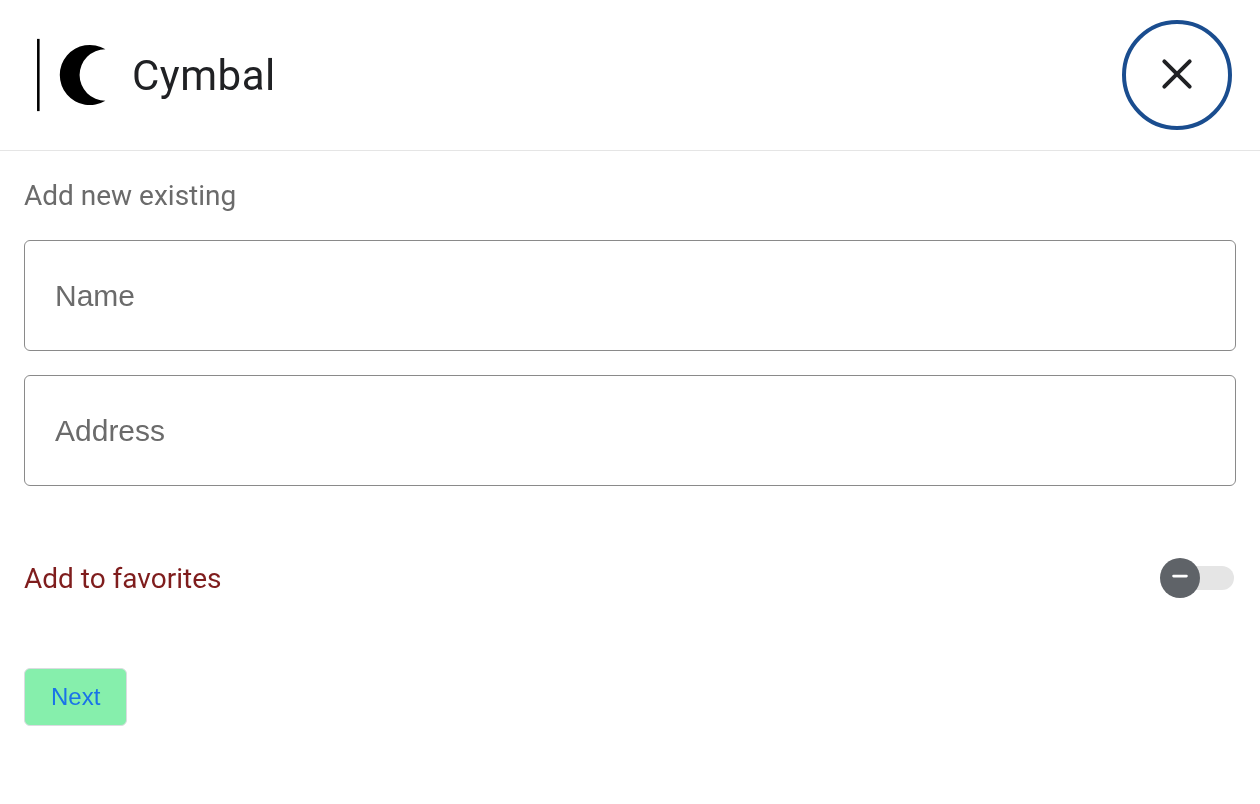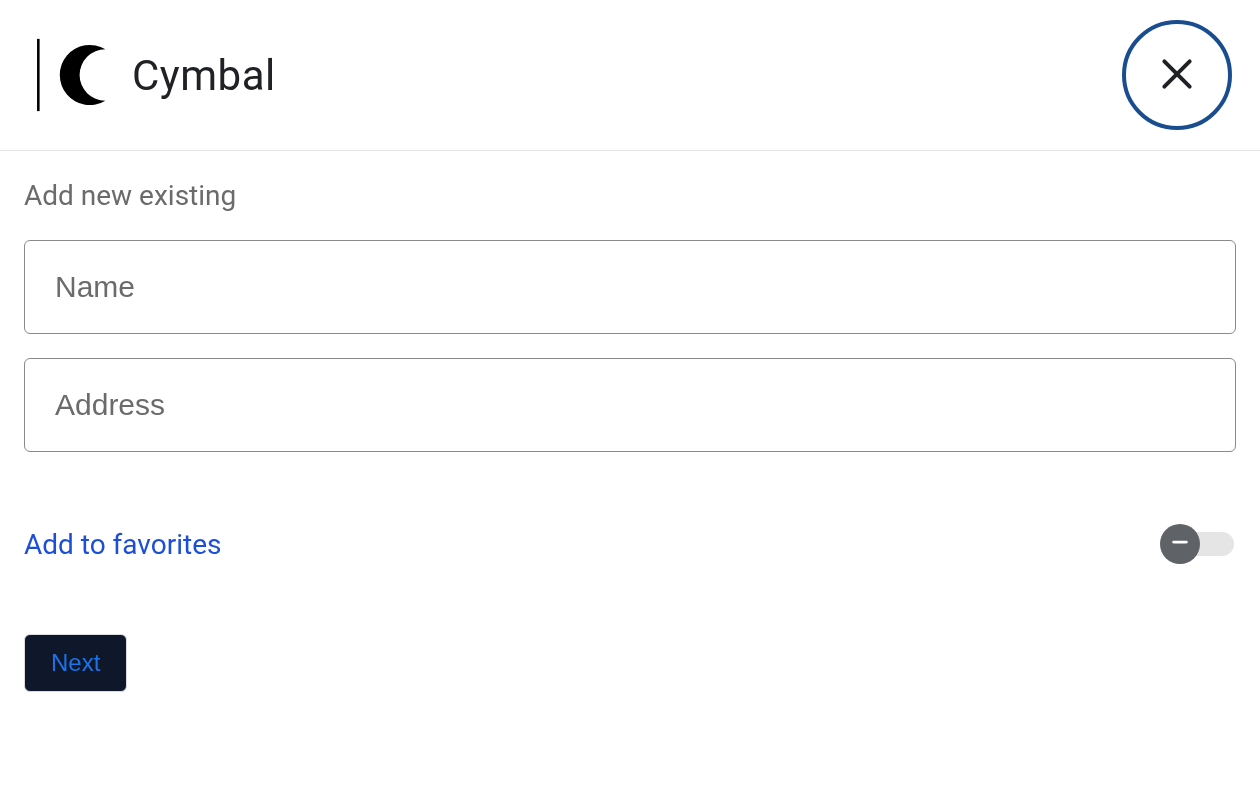--- a/index.html
+++ b/index.html
@@ -59,21 +59,21 @@
       padding: 28px 24px;
     }
     .section-title {
       font-size: 28px;
       color: #6b6b6b;
       font-weight: 400;
       margin-bottom: 28px;
     }
     .input-field {
       width: 100%;
-      height: 94px;
+      height: 111px;
       border: 1px solid #8a8a8a;
       border-radius: 6px;
       font-size: 30px;
       color: #202124;
       padding: 0 30px;
       margin-bottom: 24px;
       outline: none;
       background: #ffffff;
     }
     .input-field::placeholder {
@@ -81,21 +81,21 @@
     }
     .toggle-row {
       display: flex;
       align-items: center;
       justify-content: space-between;
       margin-top: 48px;
       margin-bottom: 48px;
     }
     .toggle-label {
       font-size: 28px;
-      color: #1d4ed8;
+      color: #7f1d1d;
       font-weight: 400;
       text-align: right;
     }
     .toggle {
       position: relative;
       width: 72px;
       height: 40px;
       cursor: pointer;
     }
     .toggle-track {
@@ -131,21 +131,21 @@
     .toggle-on .toggle-knob {
       right: -4px;
       background: #1a73e8;
     }
     .toggle-knob svg {
       width: 22px;
       height: 22px;
     }
     .next-button {
       border: 1px solid #dadce0;
-      background: #0f172a;
+      background: #86efac;
       color: #1a73e8;
       font-size: 24px;
       font-weight: 500;
       padding: 14px 26px;
       border-radius: 6px;
       cursor: pointer;
       margin-top: 22px;
     }
   </style>
 </head>

